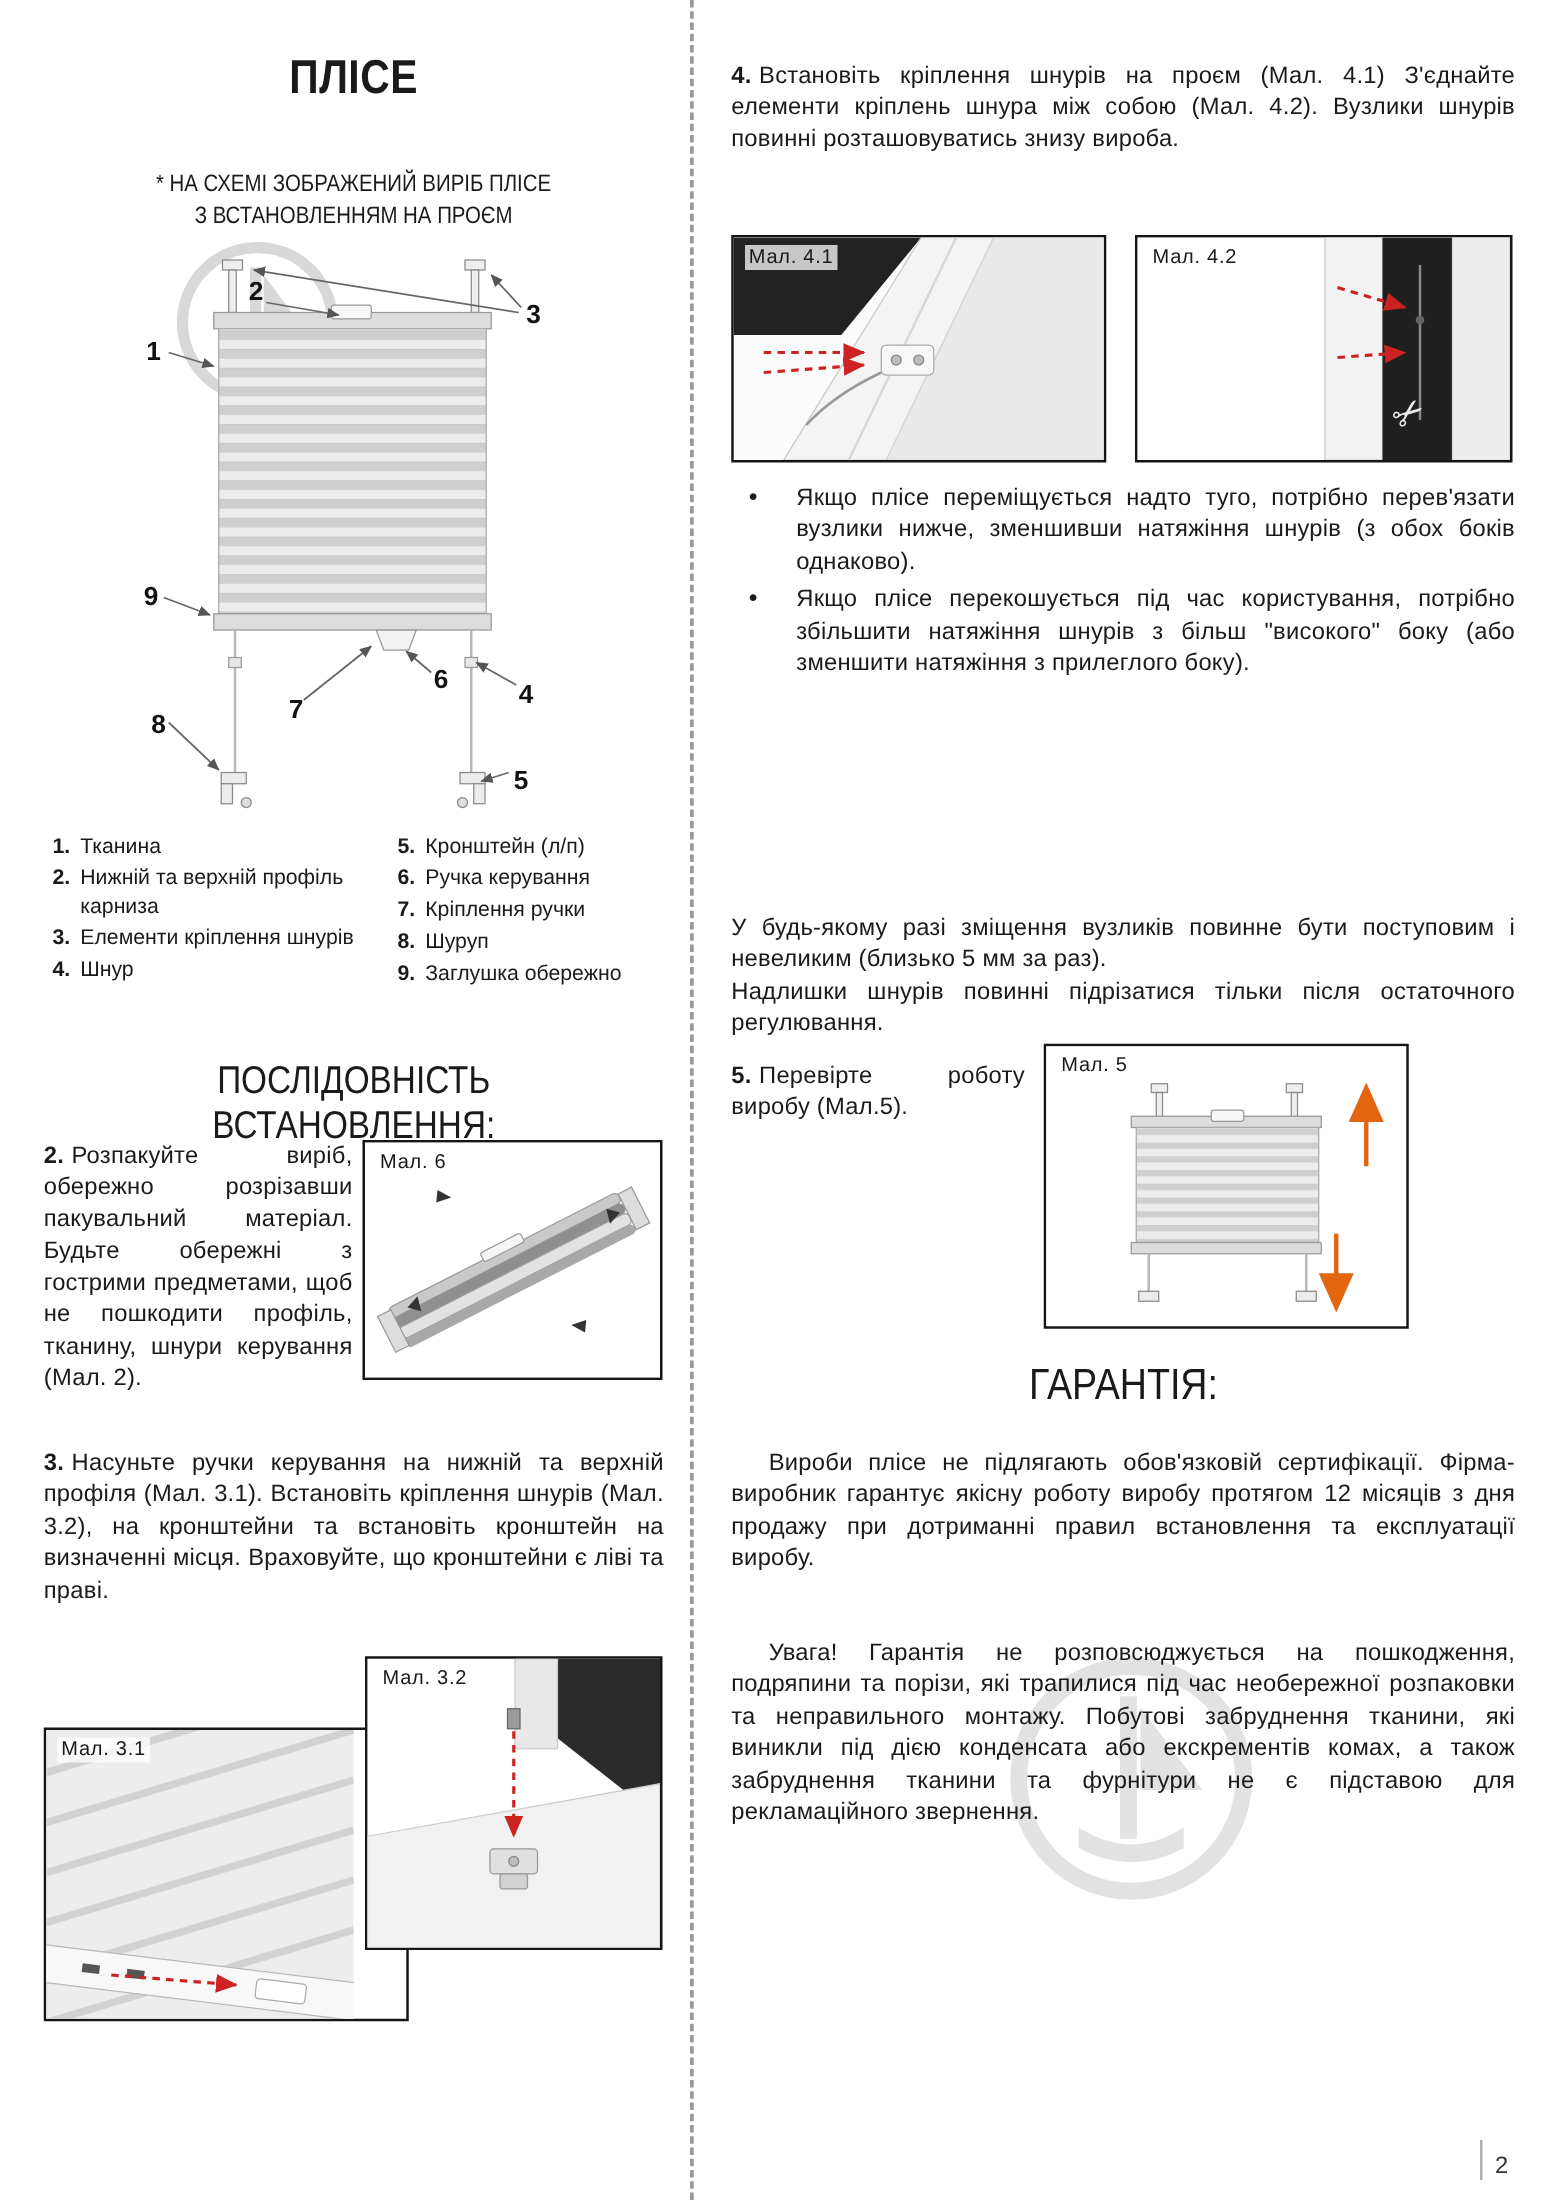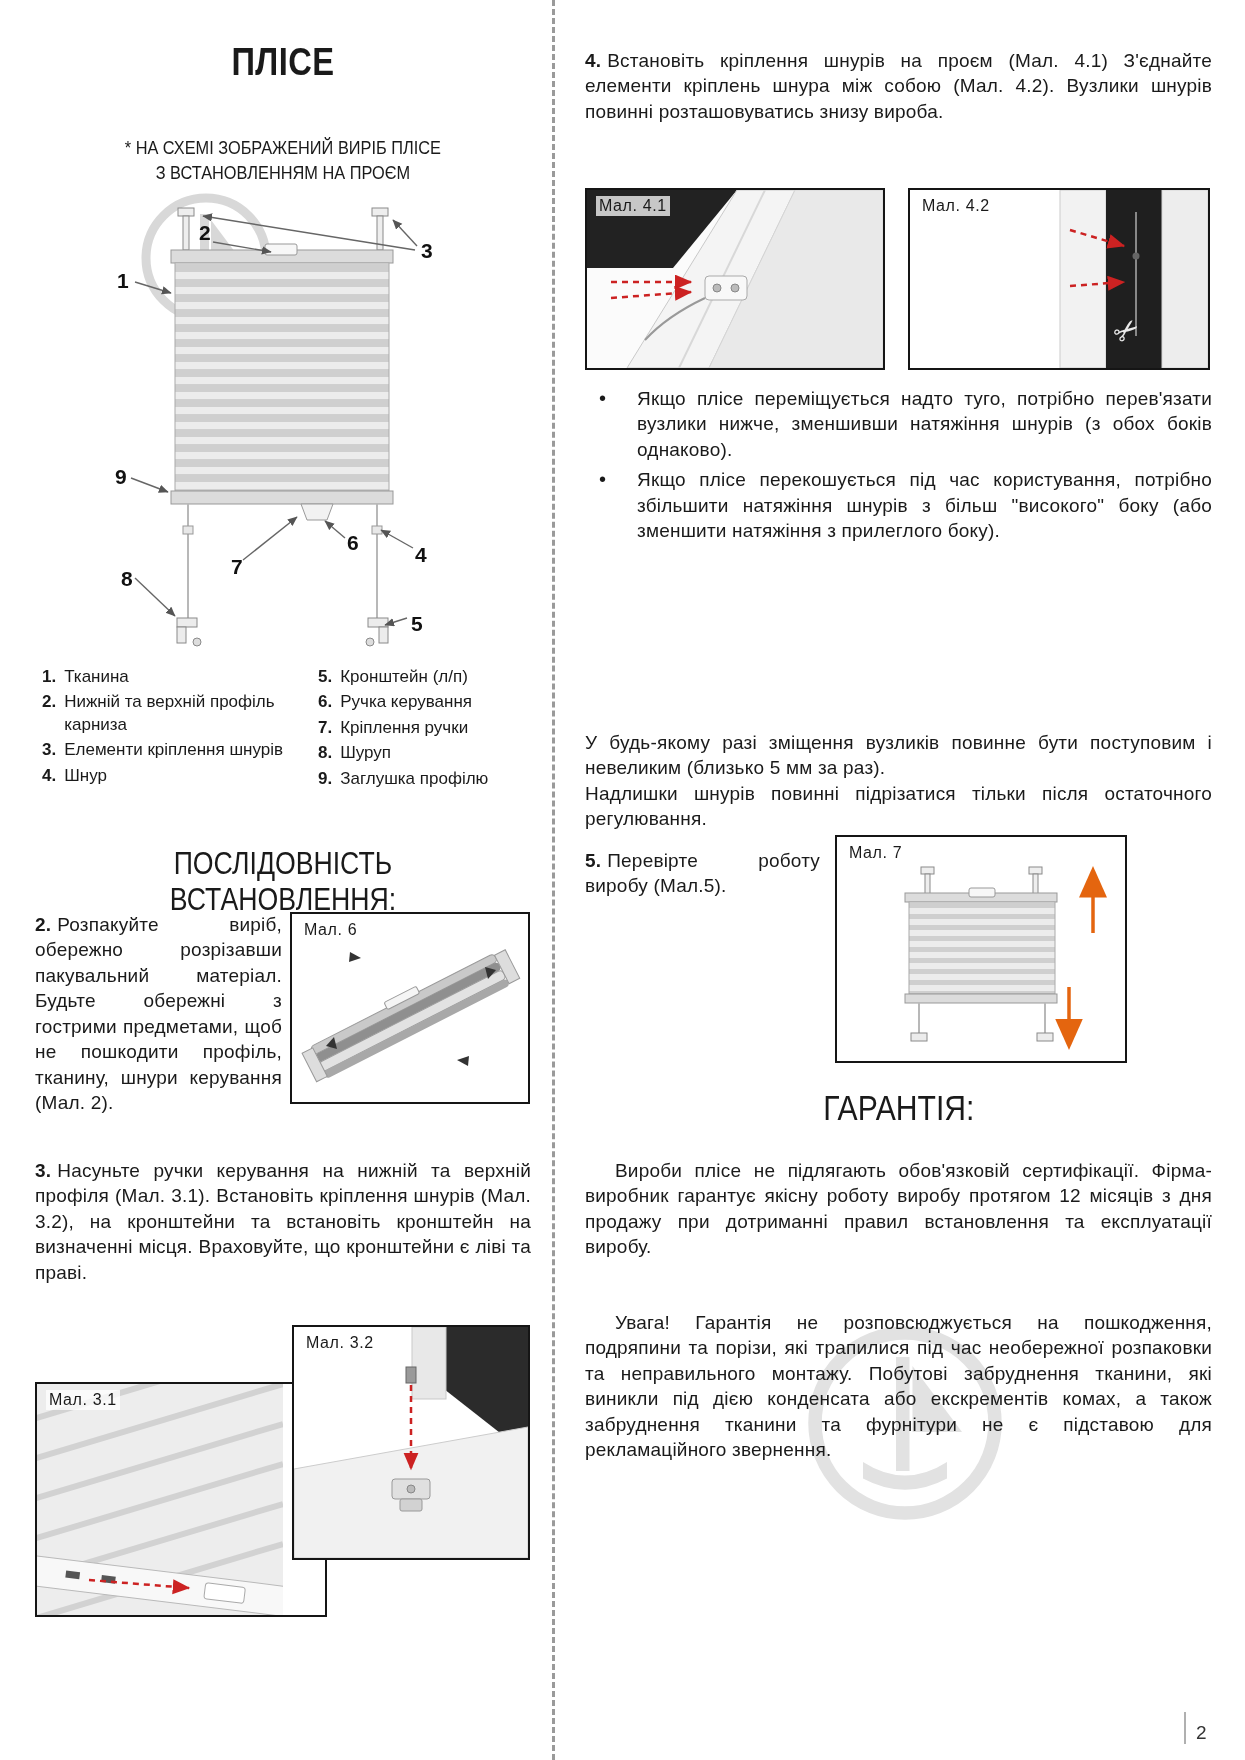--- a/index.html
+++ b/index.html
@@ -154,21 +154,21 @@
     <div class="litem">
         <span class="lnum">7.</span>
         <span>Кріплення ручки</span>
       </div>
     <div class="litem">
         <span class="lnum">8.</span>
         <span>Шуруп</span>
       </div>
     <div class="litem">
         <span class="lnum">9.</span>
-        <span>Заглушка профілю</span>
+        <span>Заглушка обережно</span>
       </div>
   </div>
 
   <div class="abs sec-title" style="left:35px;top:846px;width:496px">
     <span class="cond">ПОСЛІДОВНІСТЬ ВСТАНОВЛЕННЯ:</span>
   </div>
 
   <div class="abs body-text" style="left:35px;top:912px;width:247px">
     <span class="stepnum">2.</span><span>Розпакуйте виріб, обережно розрізавши пакувальний матеріал. Будьте обережні з гострими предметами, щоб не пошкодити профіль, тканину, шнури керування (Мал. 2).</span>
   </div>
@@ -314,21 +314,21 @@
   <div class="abs body-text" style="left:585px;top:730px;width:627px">
     <div>У будь-якому разі зміщення вузликів повинне бути поступовим і невеликим (близько 5 мм за раз).</div>
     <div>Надлишки шнурів повинні підрізатися тільки після остаточного регулювання.</div>
   </div>
 
   <div class="abs body-text" style="left:585px;top:848px;width:235px">
     <span class="stepnum">5.</span><span>Перевірте роботу виробу (Мал.5).</span>
   </div>
 
   <div class="figure" style="left:835px;top:835px;width:292px;height:228px">
-    <div class="figlabel">Мал. 7</div>
+    <div class="figlabel">Мал. 5</div>
     <svg width="288" height="224" viewBox="0 0 288 224">
       <defs>
         <pattern id="pl5" width="10" height="11" patternUnits="userSpaceOnUse">
           <rect width="10" height="11" fill="#ececec"></rect>
           <rect width="10" height="5" fill="#cfcfcf"></rect>
         </pattern>
         <marker id="o5" markerWidth="10" markerHeight="10" refX="7" refY="4" orient="auto">
           <path d="M0,0 L9,4 L0,8 Z" fill="#e4650f"></path>
         </marker>
       </defs>

